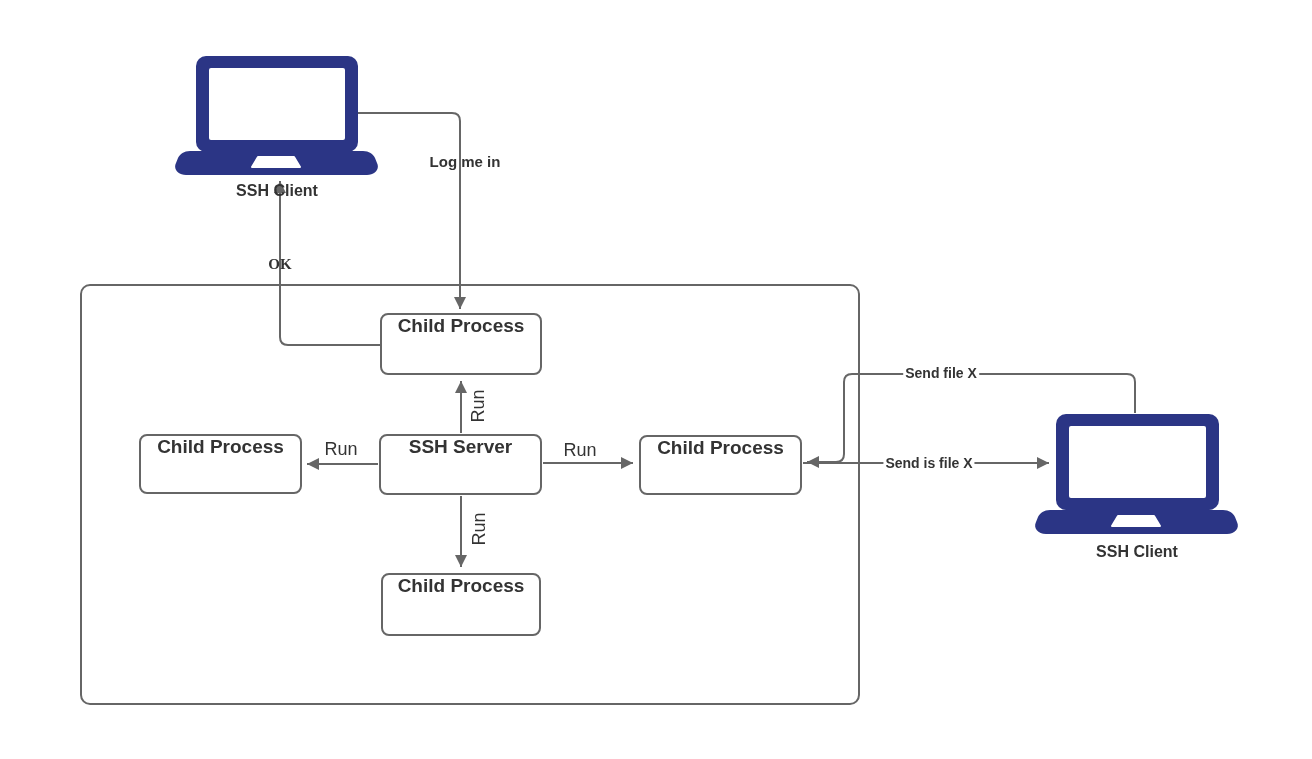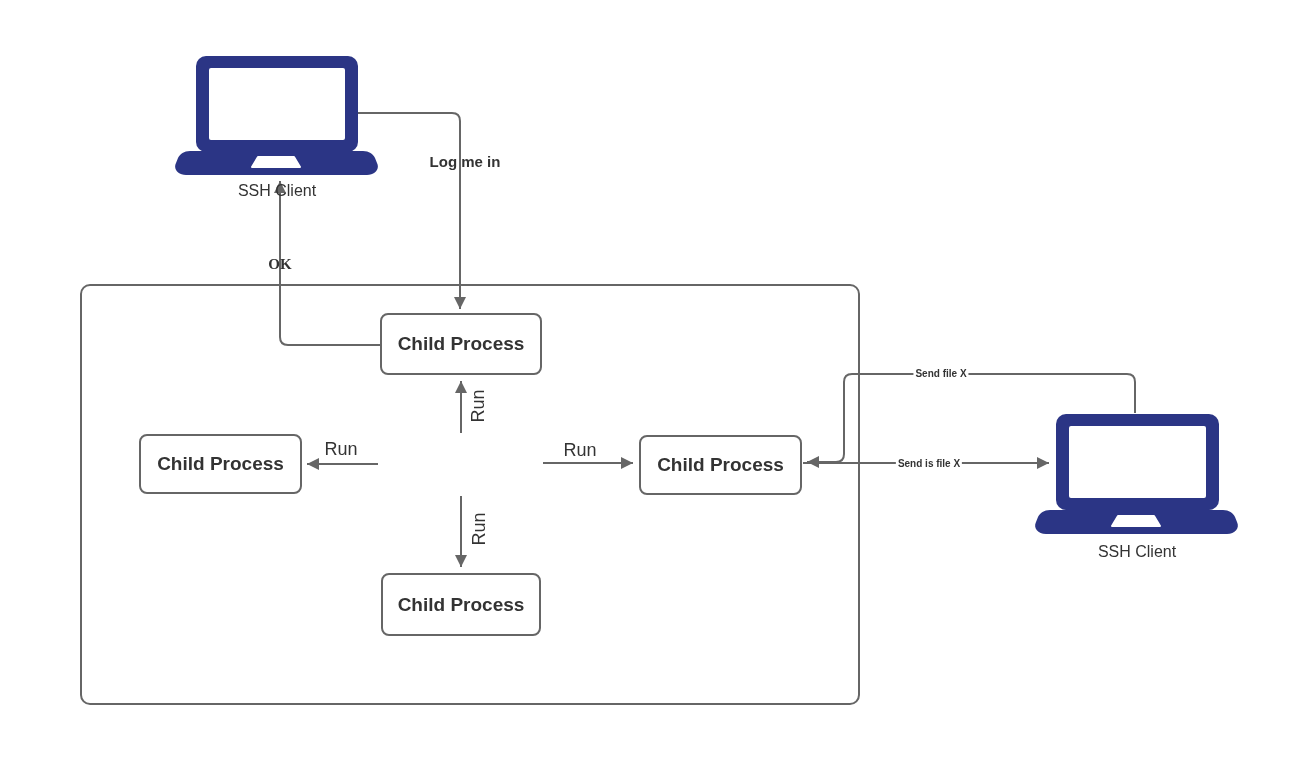--- a/index.html
+++ b/index.html
@@ -33,45 +33,45 @@
     border:2px solid var(--node-border);
     border-radius:10px;
     background:transparent;
   }
   .node{
     position:absolute;
     background:#ffffff;
     border:2px solid var(--node-border);
     border-radius:8px;
     display:flex;
-    align-items:center;
+    align-items:flex-start;
     justify-content:center;
     font-weight:bold;
     font-size:19px;
     color:var(--text);
     text-align:center;
   }
   .node-child-top{left:380px;top:313px;width:162px;height:62px;}
   .node-child-left{left:139px;top:434px;width:163px;height:60px;}
   .node-server{left:379px;top:434px;width:163px;height:61px;}
   .node-child-right{left:639px;top:435px;width:163px;height:60px;}
   .node-child-bottom{left:381px;top:573px;width:160px;height:63px;}
   .lbl{
     position:absolute;
     transform:translate(-50%,-50%);
     white-space:nowrap;
     color:var(--text);
   }
   .lbl.vert{transform:translate(-50%,-50%) rotate(-90deg);}
   .lbl.bold{font-weight:bold;padding-left:6px;}
   .lbl.bg{background:#ffffff;padding:0 2px;}
-  .lbl-client{font-size:16px;}
+  .lbl-client{font-size:16px;font-weight:bold;}
   .lbl-run{font-size:18px;}
   .lbl-edge{font-size:15px;}
-  .lbl-file{font-size:10px;}
+  .lbl-file{font-size:14px;}
 </style>
 </head>
 <body>
 
 <div class="canvas">
 
   <svg class="wires" viewBox="0 0 1312 759" xmlns="http://www.w3.org/2000/svg">
     <defs>
       <marker id="arrow" markerUnits="userSpaceOnUse" markerWidth="16" markerHeight="14" refX="13" refY="6" orient="auto">
         <path d="M1 0 L13 6 L1 12 Z" fill="var(--line)"></path>
@@ -107,20 +107,23 @@
   </svg>
 
   <div class="container-box"></div>
 
   <div class="node node-child-top">
     <span>Child Process</span>
   </div>
   <div class="node node-child-left">
     <span>Child Process</span>
   </div>
+  <div class="node node-server">
+    <span>SSH Server</span>
+  </div>
   <div class="node node-child-right">
     <span>Child Process</span>
   </div>
   <div class="node node-child-bottom">
     <span>Child Process</span>
   </div>
 
   <div class="lbl lbl-client" style="left:277px;top:191px;">SSH Client</div>
   <div class="lbl lbl-client" style="left:1137px;top:552px;">SSH Client</div>
 

